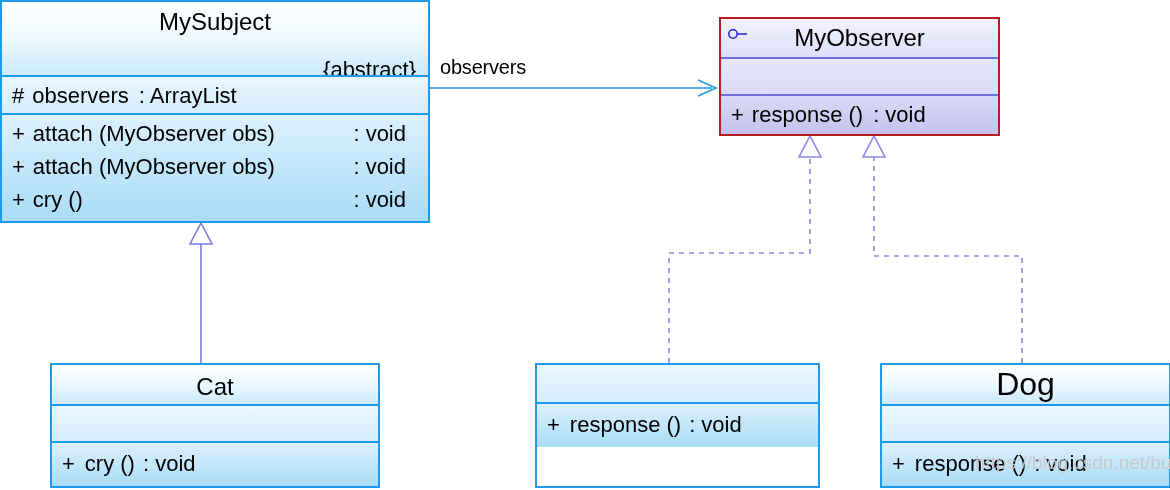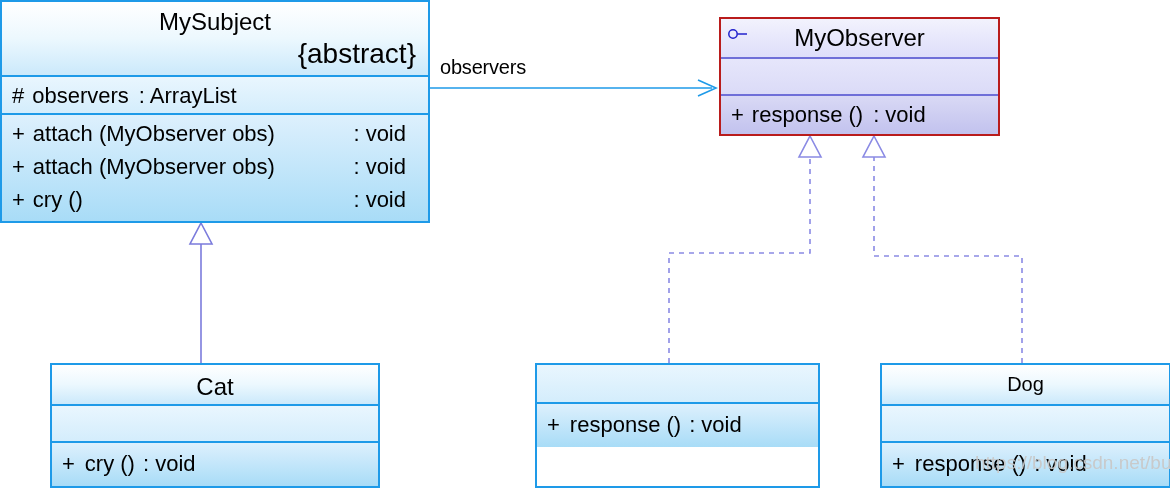--- a/index.html
+++ b/index.html
@@ -158,21 +158,21 @@
       <polygon points="874,136 885,157 863,157" fill="#ffffff" stroke="#8a8ae4" stroke-width="1.6"></polygon>
     </g>
   </svg>
 
   <div class="edge-label" style="left:440px; top:56px; font-size:20px;">observers</div>
 
   <div class="uml-class pal-blue" style="left:0px; top:0px; width:430px; height:223px;">
 
     <div class="uml-compartment c-header" style="height:73px; padding:4px 12px 16px 12px;">
       <div class="class-title" style="font-size:24px; line-height:32px;">MySubject</div>
-      <div class="class-stereo" style="font-size:28px; line-height:32px;">{abstract}</div>
+      <div class="class-stereo" style="font-size:22px; line-height:32px;margin-top:16px;">{abstract}</div>
     </div>
 
     <div class="uml-compartment c-attrs" style="height:38px; padding:2px 10px 0 10px;">
       <div class="member-row" style="font-size:22px; line-height:33px;">
         <span class="member-name">#</span>
         <span style="width:8px;"></span>
         <span class="member-name">observers</span>
         <span style="width:10px;"></span>
         <span class="member-type">: ArrayList</span>
       </div>
@@ -260,21 +260,21 @@
         <span class="member-name">response ()</span>
         <span style="width:8px;"></span>
         <span class="member-type">: void</span>
       </div>
     </div>
   </div>
 
   <div class="uml-class pal-blue" style="left:880px; top:363px; width:291px; height:125px;">
 
     <div class="uml-compartment c-header" style="height:39px; padding:0 10px;">
-      <div class="class-title" style="font-size:20px; line-height:38px;">Dog</div>
+      <div class="class-title" style="font-size:32px; line-height:38px;">Dog</div>
     </div>
 
     <div class="uml-compartment c-attrs" style="height:37px;"></div>
 
     <div class="uml-compartment c-ops" style="height:45px; padding:0 10px;">
       <div class="member-row" style="font-size:22px; line-height:42px;">
         <span class="member-name">+</span>
         <span style="width:10px;"></span>
         <span class="member-name">response ()</span>
         <span style="width:8px;"></span>

